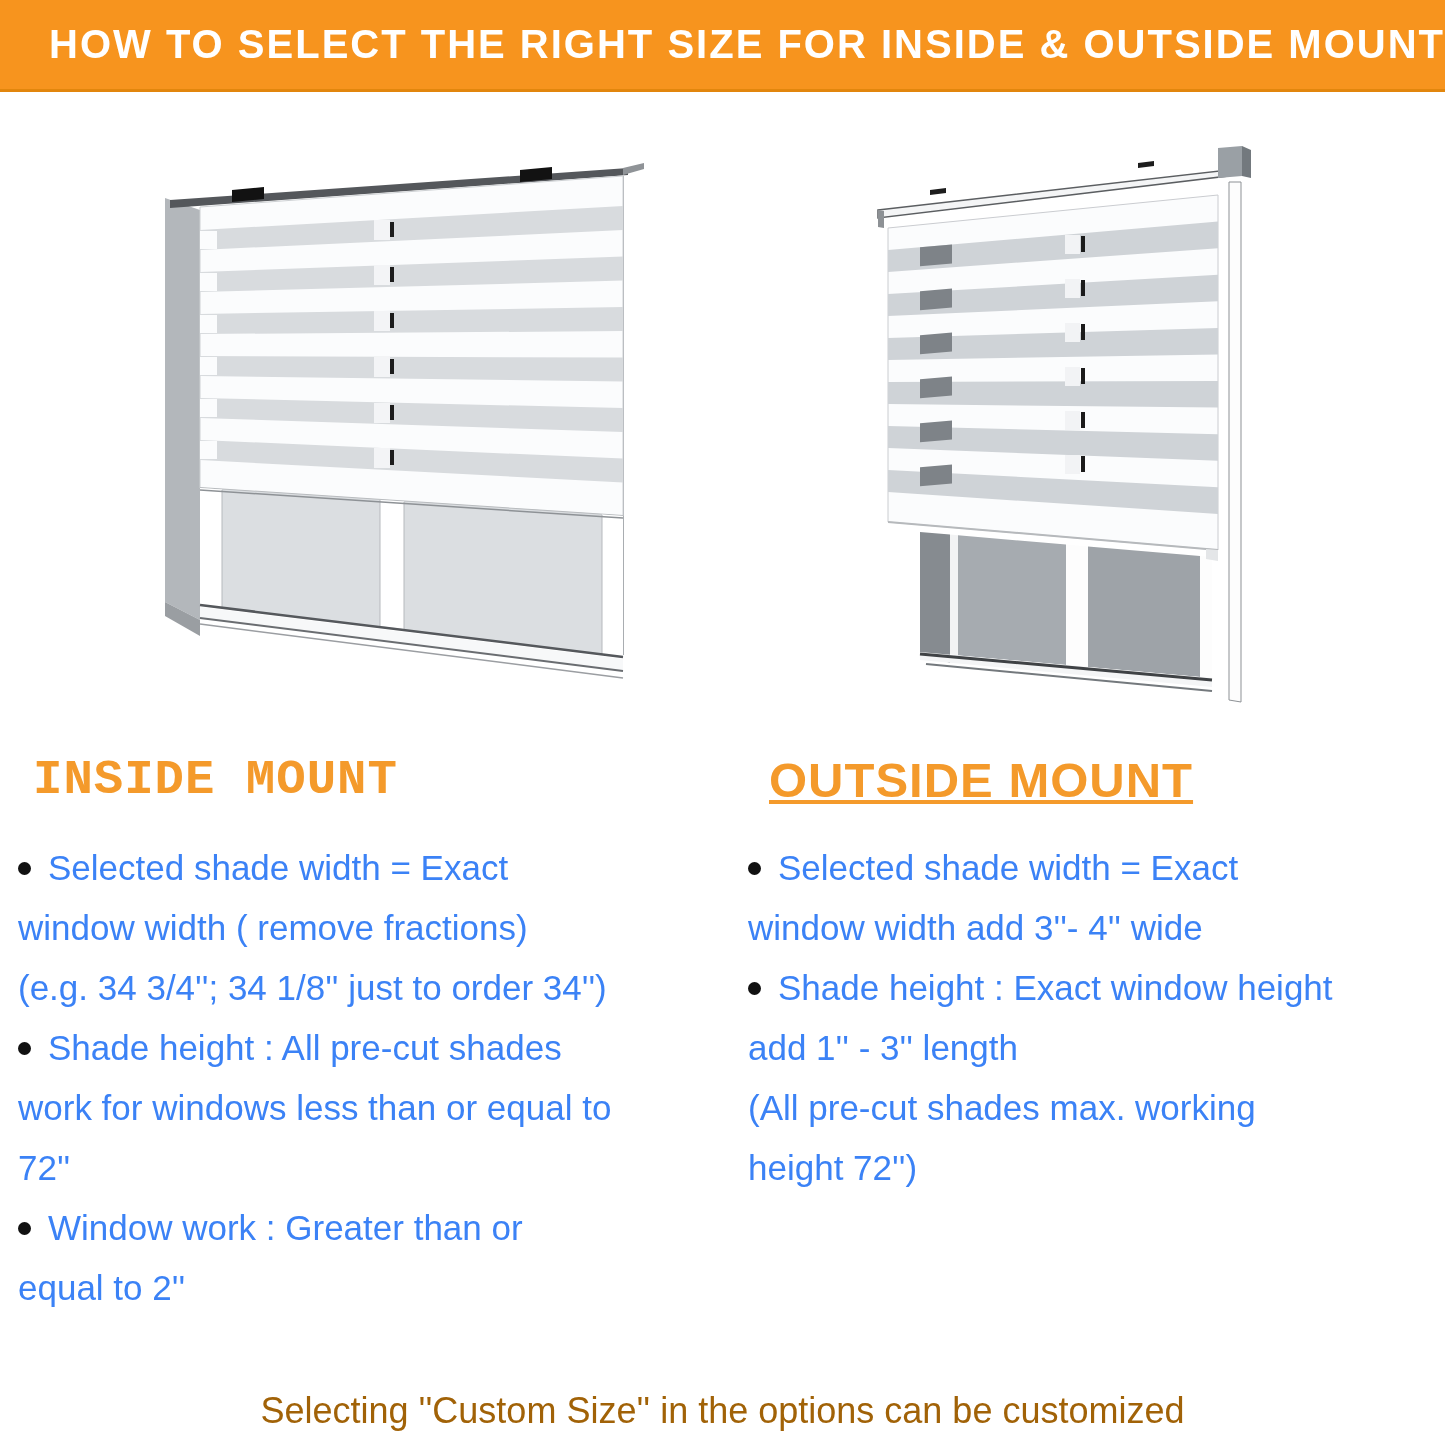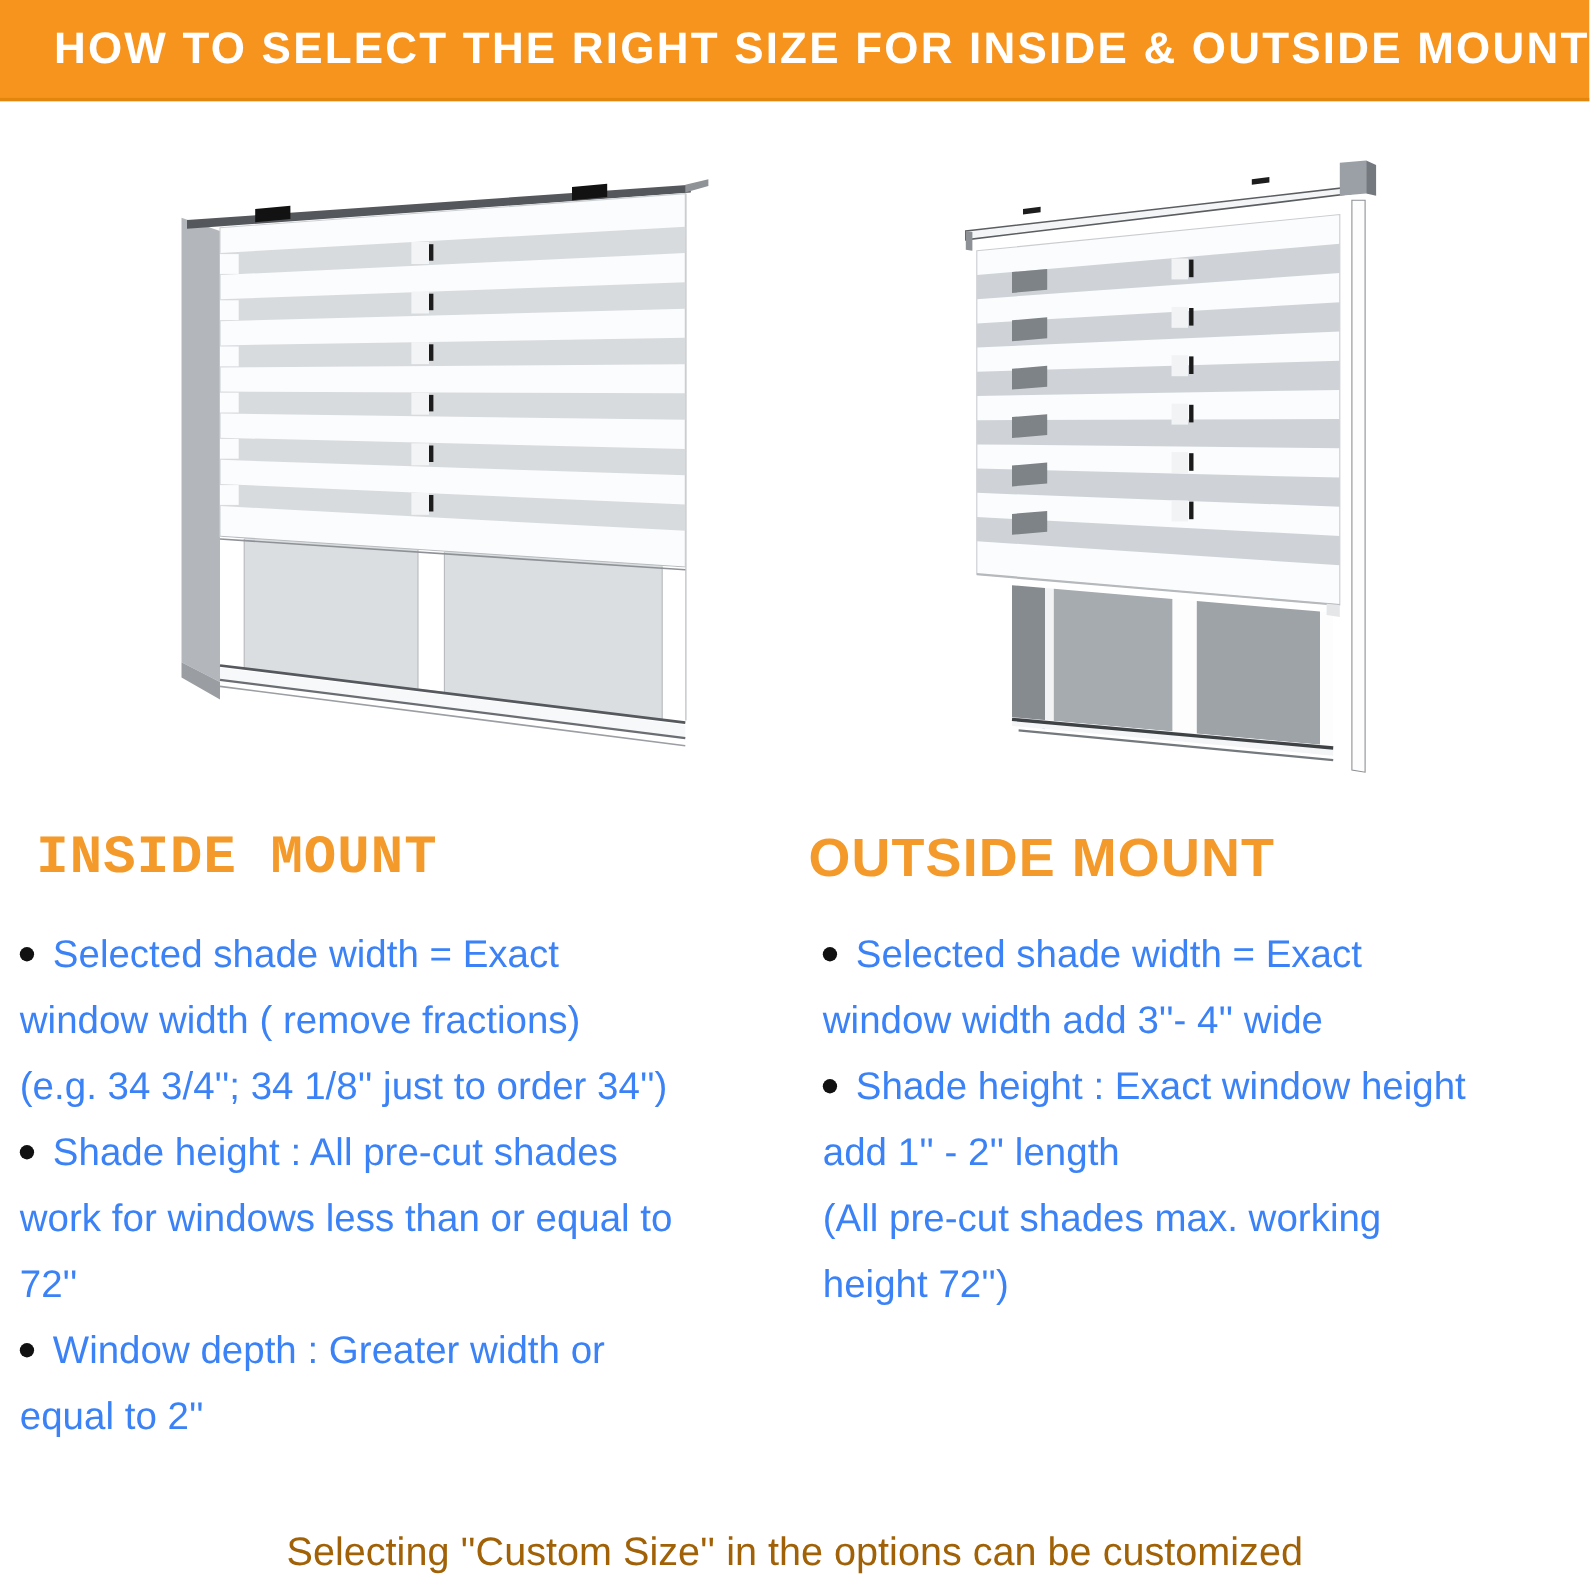--- a/index.html
+++ b/index.html
@@ -16,21 +16,21 @@
   .banner-title{
     color:#ffffff;font-size:40px;font-weight:bold;letter-spacing:2px;
     margin:0;white-space:nowrap;
   }
   .fig{position:absolute;}
   .mount-heading{
     position:absolute;color:var(--heading-orange,#F49A2B);
     font-size:49px;font-weight:bold;letter-spacing:1px;white-space:nowrap;
   }
   #heading-inside{left:33px;top:752px;font-family:Liberation Mono, monospace;}
-  #heading-outside{left:735px;top:752px;}
+  #heading-outside{left:769px;top:752px;text-decoration:underline;}
   .col{
     position:absolute;width:705px;font-size:35px;line-height:60px;
     color:#3b82f6;top:838px;
   }
   #col-inside{left:18px;}
   #col-outside{left:748px;}
   .b-line{white-space:nowrap;}
   .dot{
     display:inline-block;width:13px;height:13px;border-radius:50%;
     background:#111;margin-right:17px;margin-bottom:5px;vertical-align:middle;
@@ -176,25 +176,25 @@
 <div class="mount-heading" id="heading-inside">INSIDE MOUNT</div>
 <div class="mount-heading" id="heading-outside">OUTSIDE MOUNT</div>
 
 <div class="col" id="col-inside">
     <div class="b-line"><span class="dot"></span><span>Selected shade width = Exact</span></div>
     <div class="b-line"><span>window width ( remove fractions)</span></div>
     <div class="b-line"><span>(e.g. 34 3/4''; 34 1/8'' just to order 34'')</span></div>
     <div class="b-line"><span class="dot"></span><span>Shade height : All pre-cut shades</span></div>
     <div class="b-line"><span>work for windows less than or equal to</span></div>
     <div class="b-line"><span>72''</span></div>
-    <div class="b-line"><span class="dot"></span><span>Window depth : Greater width or</span></div>
+    <div class="b-line"><span class="dot"></span><span>Window work : Greater than or</span></div>
     <div class="b-line"><span>equal to 2''</span></div>
   </div>
 <div class="col" id="col-outside">
     <div class="b-line"><span class="dot"></span><span>Selected shade width = Exact</span></div>
     <div class="b-line"><span>window width add 3''- 4'' wide</span></div>
     <div class="b-line"><span class="dot"></span><span>Shade height : Exact window height</span></div>
-    <div class="b-line"><span>add 1'' - 2'' length</span></div>
+    <div class="b-line"><span>add 1'' - 3'' length</span></div>
     <div class="b-line"><span>(All pre-cut shades max. working</span></div>
     <div class="b-line"><span>height 72'')</span></div>
   </div>
 
 <div class="footer-note">Selecting ''Custom Size'' in the options can be customized</div>
 
 </body></html>

